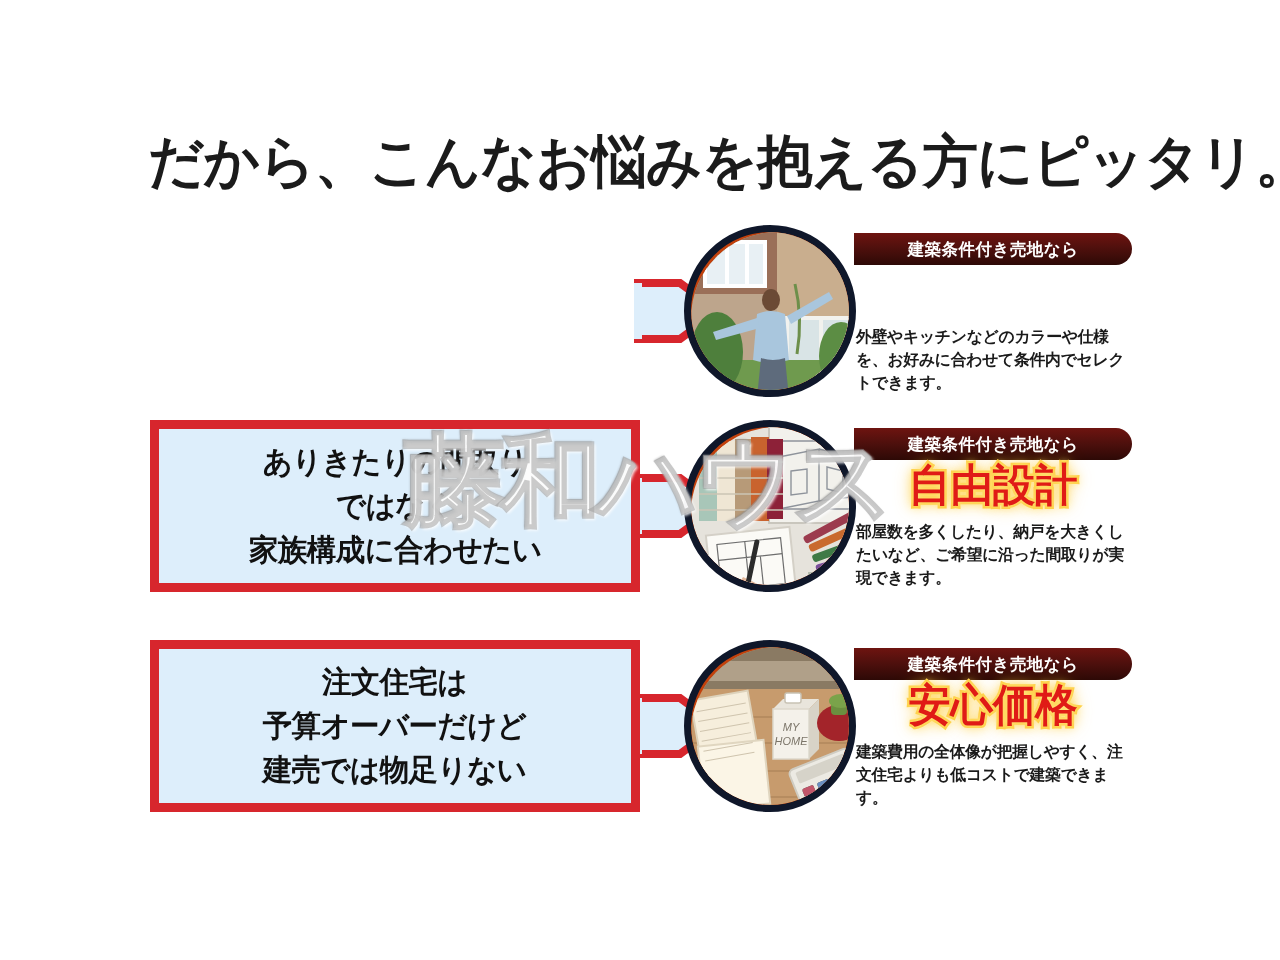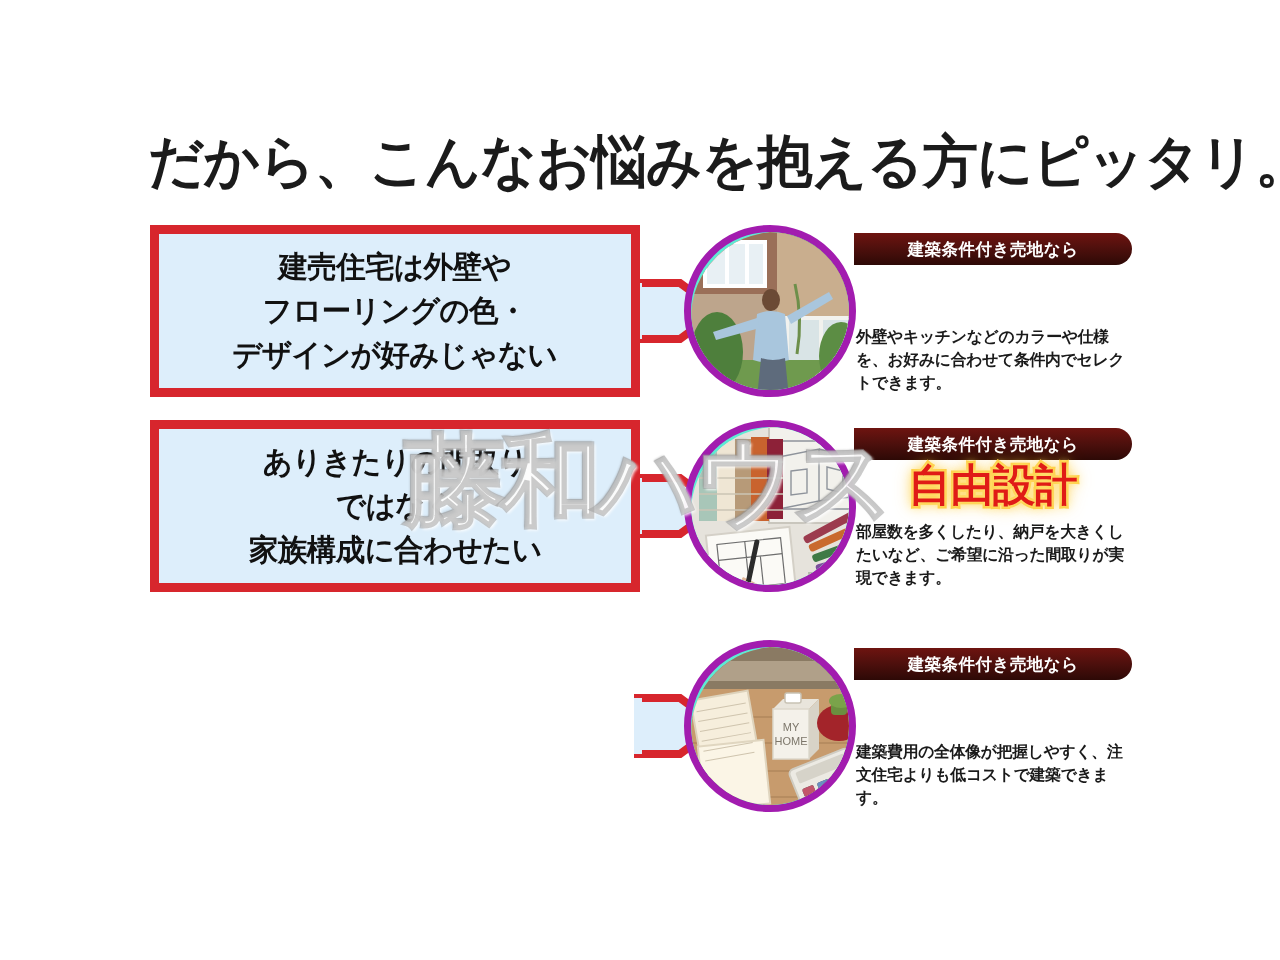--- a/index.html
+++ b/index.html
@@ -96,25 +96,26 @@
     z-index: 4;
   }
 
   .photo {
     position: absolute;
     left: 0;
     top: 2px;
     width: 172px;
     height: 172px;
     border-radius: 50%;
-    border: 7px solid #a21caf;
+    border: 7px solid #0f172a;
     box-sizing: border-box;
     overflow: hidden;
-    background: #5eead4;
+    background: #c2410c;
     z-index: 5;
+    font-style: italic;
   }
   .photo-inner {
     position: absolute;
     inset: 0;
     border-radius: 50%;
     overflow: hidden;
   }
 
   .card-body {
     position: absolute;
@@ -208,25 +209,20 @@
 </style>
 </head>
 <body>
 
 <div id="slide">
 
   <div id="headline">だから、こんなお悩みを抱える方にピッタリ。</div>
 
   <div class="row row-1">
 
-    <div class="problem">
-      <div class="problem-text">建売住宅は外壁や
-フローリングの色・
-デザインが好みじゃない</div>
-    </div>
 
     <div class="arrow">
       <svg viewBox="0 0 86 96" xmlns="http://www.w3.org/2000/svg">
         <path d="M2 20 L46 20 L84 48 L46 76 L2 76 Z" fill="#ddeefb" stroke="#d7262d" stroke-width="8" stroke-linejoin="miter"></path>
         <rect x="-10" y="20" width="18" height="56" fill="#ddeefb"></rect>
       </svg>
     </div>
 
     <div class="card">
       <div class="photo">
@@ -342,20 +338,25 @@
         <div class="benefit-title">
           <span>自由設計</span>
         </div>
         <div class="benefit-desc">部屋数を多くしたり、納戸を大きくしたいなど、ご希望に沿った間取りが実現できます。</div>
       </div>
     </div>
   </div>
 
   <div class="row row-3">
 
+    <div class="problem">
+      <div class="problem-text">注文住宅は
+予算オーバーだけど
+建売では物足りない</div>
+    </div>
 
     <div class="arrow">
       <svg viewBox="0 0 86 96" xmlns="http://www.w3.org/2000/svg">
         <path d="M2 20 L46 20 L84 48 L46 76 L2 76 Z" fill="#ddeefb" stroke="#d7262d" stroke-width="8" stroke-linejoin="miter"></path>
         <rect x="-10" y="20" width="18" height="56" fill="#ddeefb"></rect>
       </svg>
     </div>
 
     <div class="card">
       <div class="photo">
@@ -411,20 +412,23 @@
                 <rect x="128" y="132" width="12" height="9" rx="2" fill="#6a8fc2"></rect>
               </g>
             </g>
           </svg>
         </div>
       </div>
       <div class="card-body">
         <div class="ribbon">
           <span class="ribbon-text">建築条件付き売地なら</span>
         </div>
+        <div class="benefit-title">
+          <span>安心価格</span>
+        </div>
         <div class="benefit-desc">建築費用の全体像が把握しやすく、注文住宅よりも低コストで建築できます。</div>
       </div>
     </div>
   </div>
 
   <div id="watermark">藤和ハウス</div>
 
 </div>
 
 </body></html>

